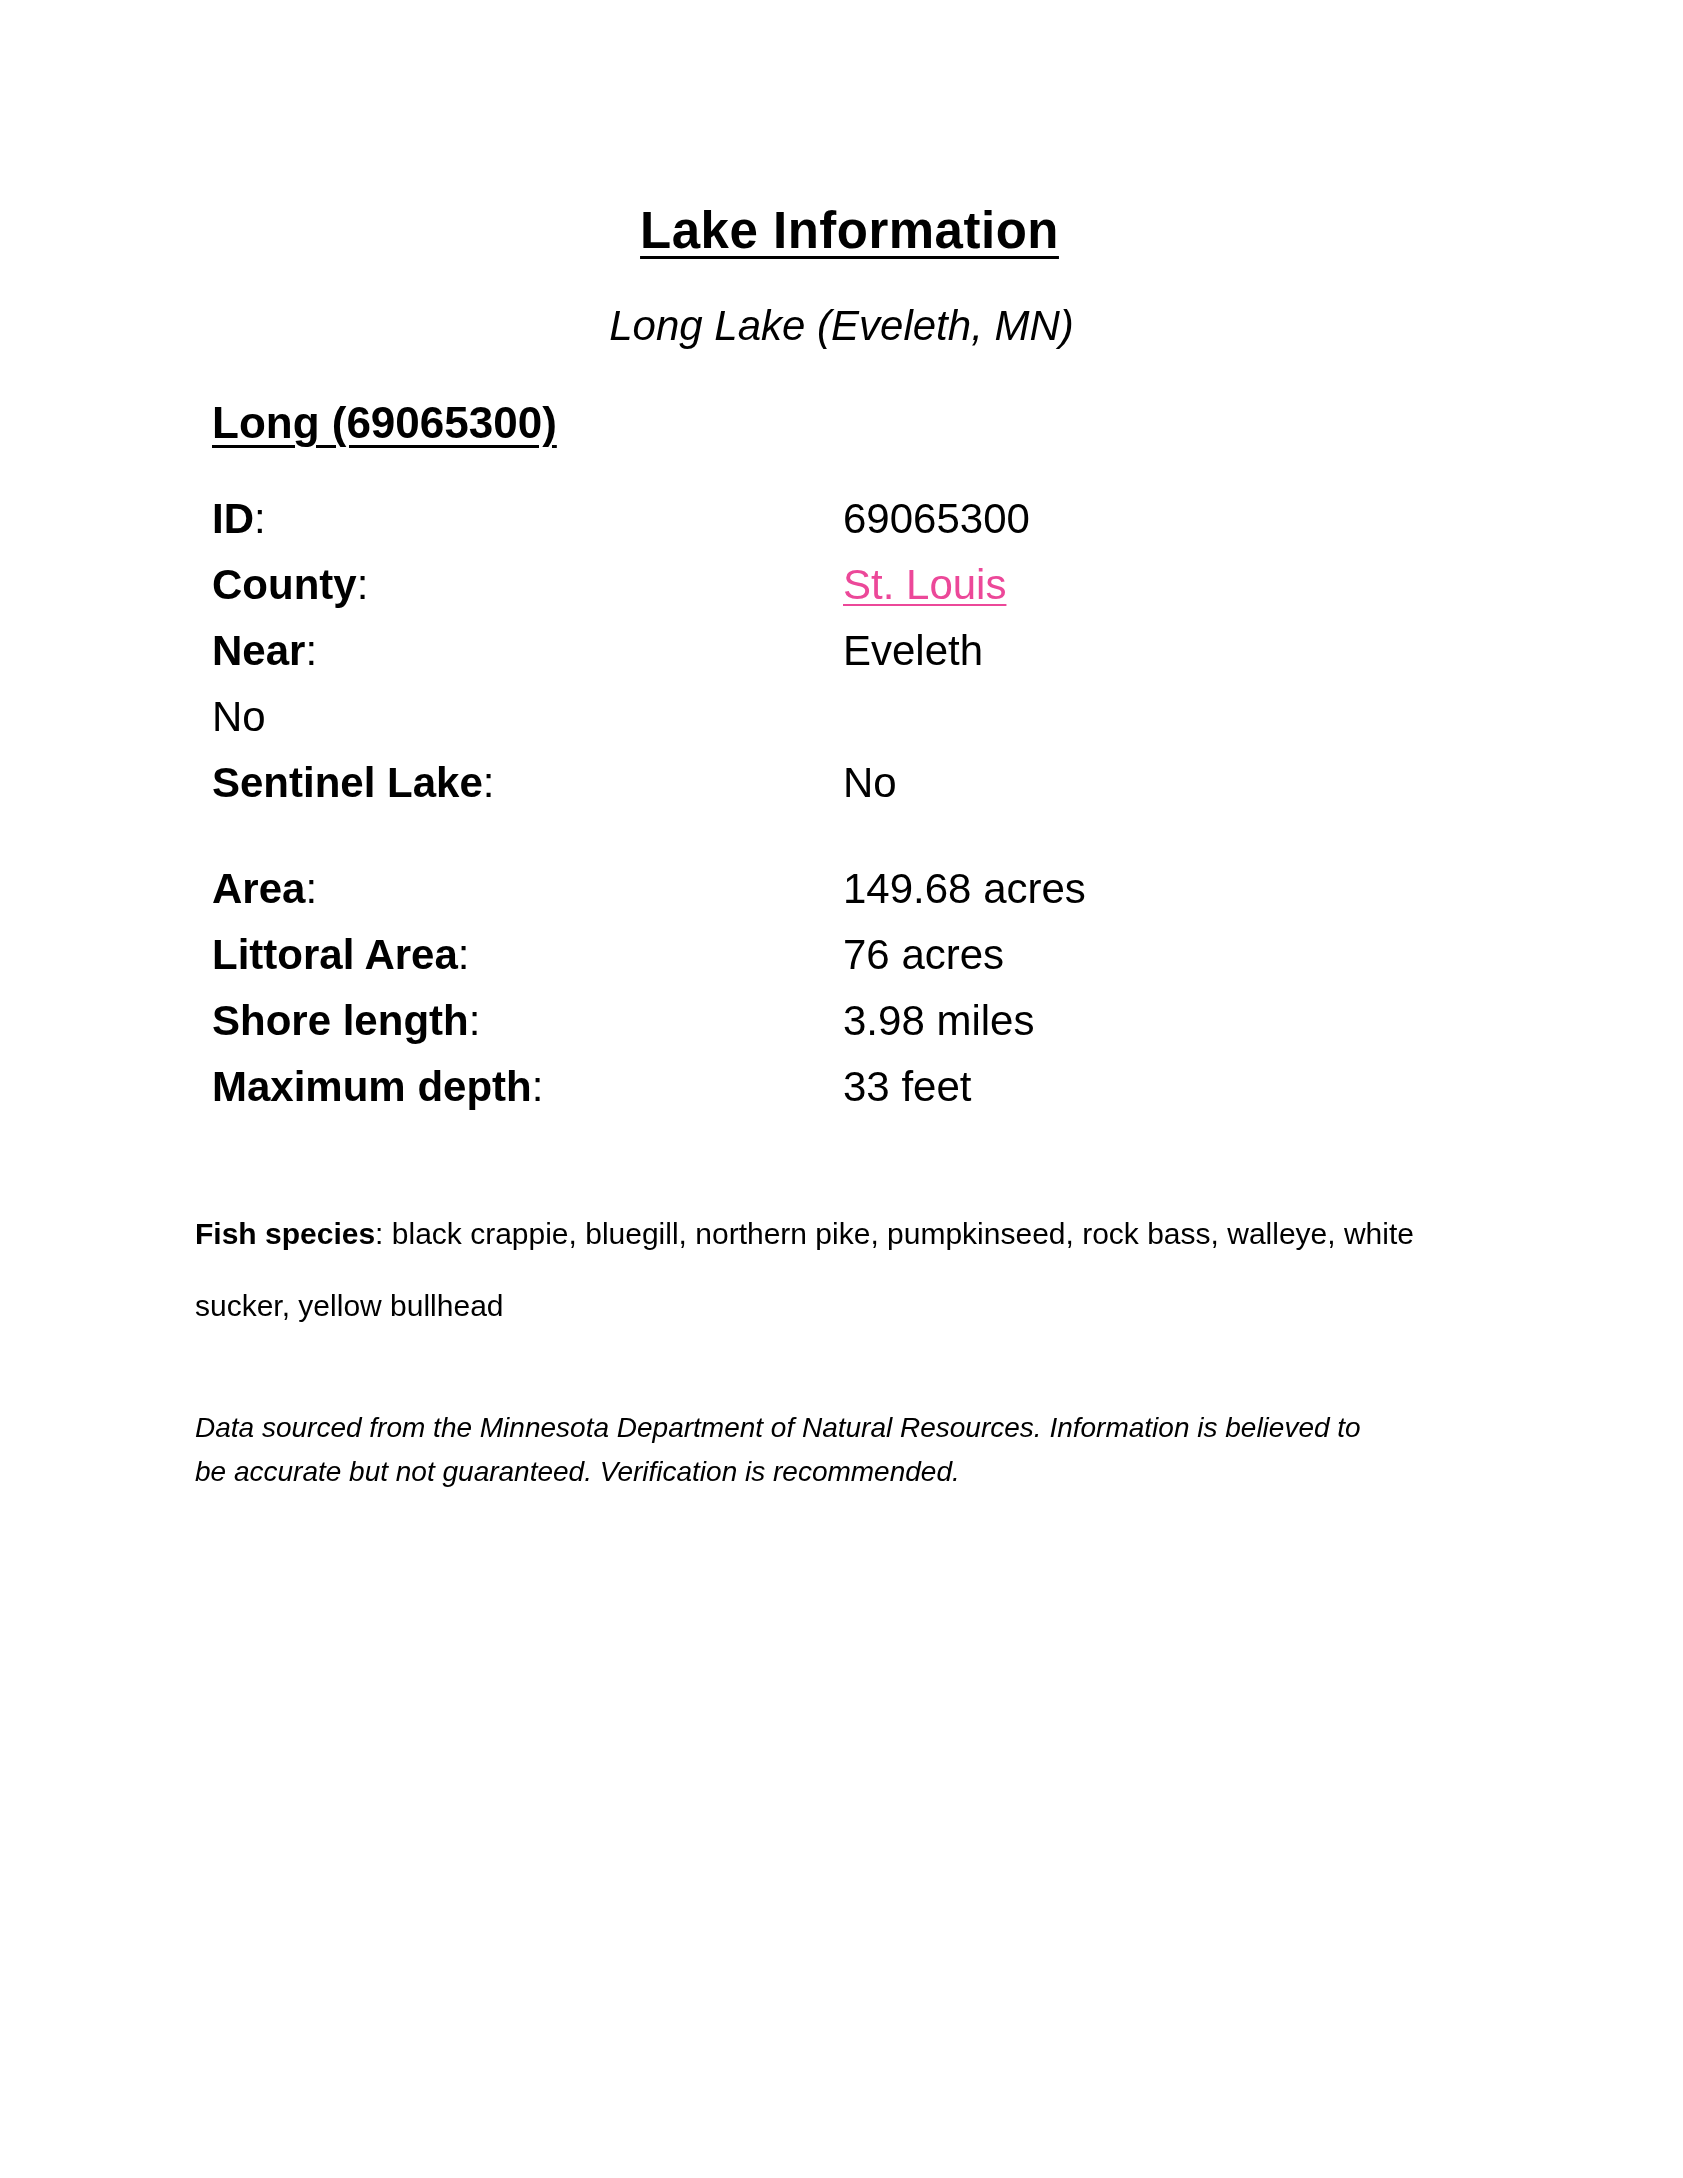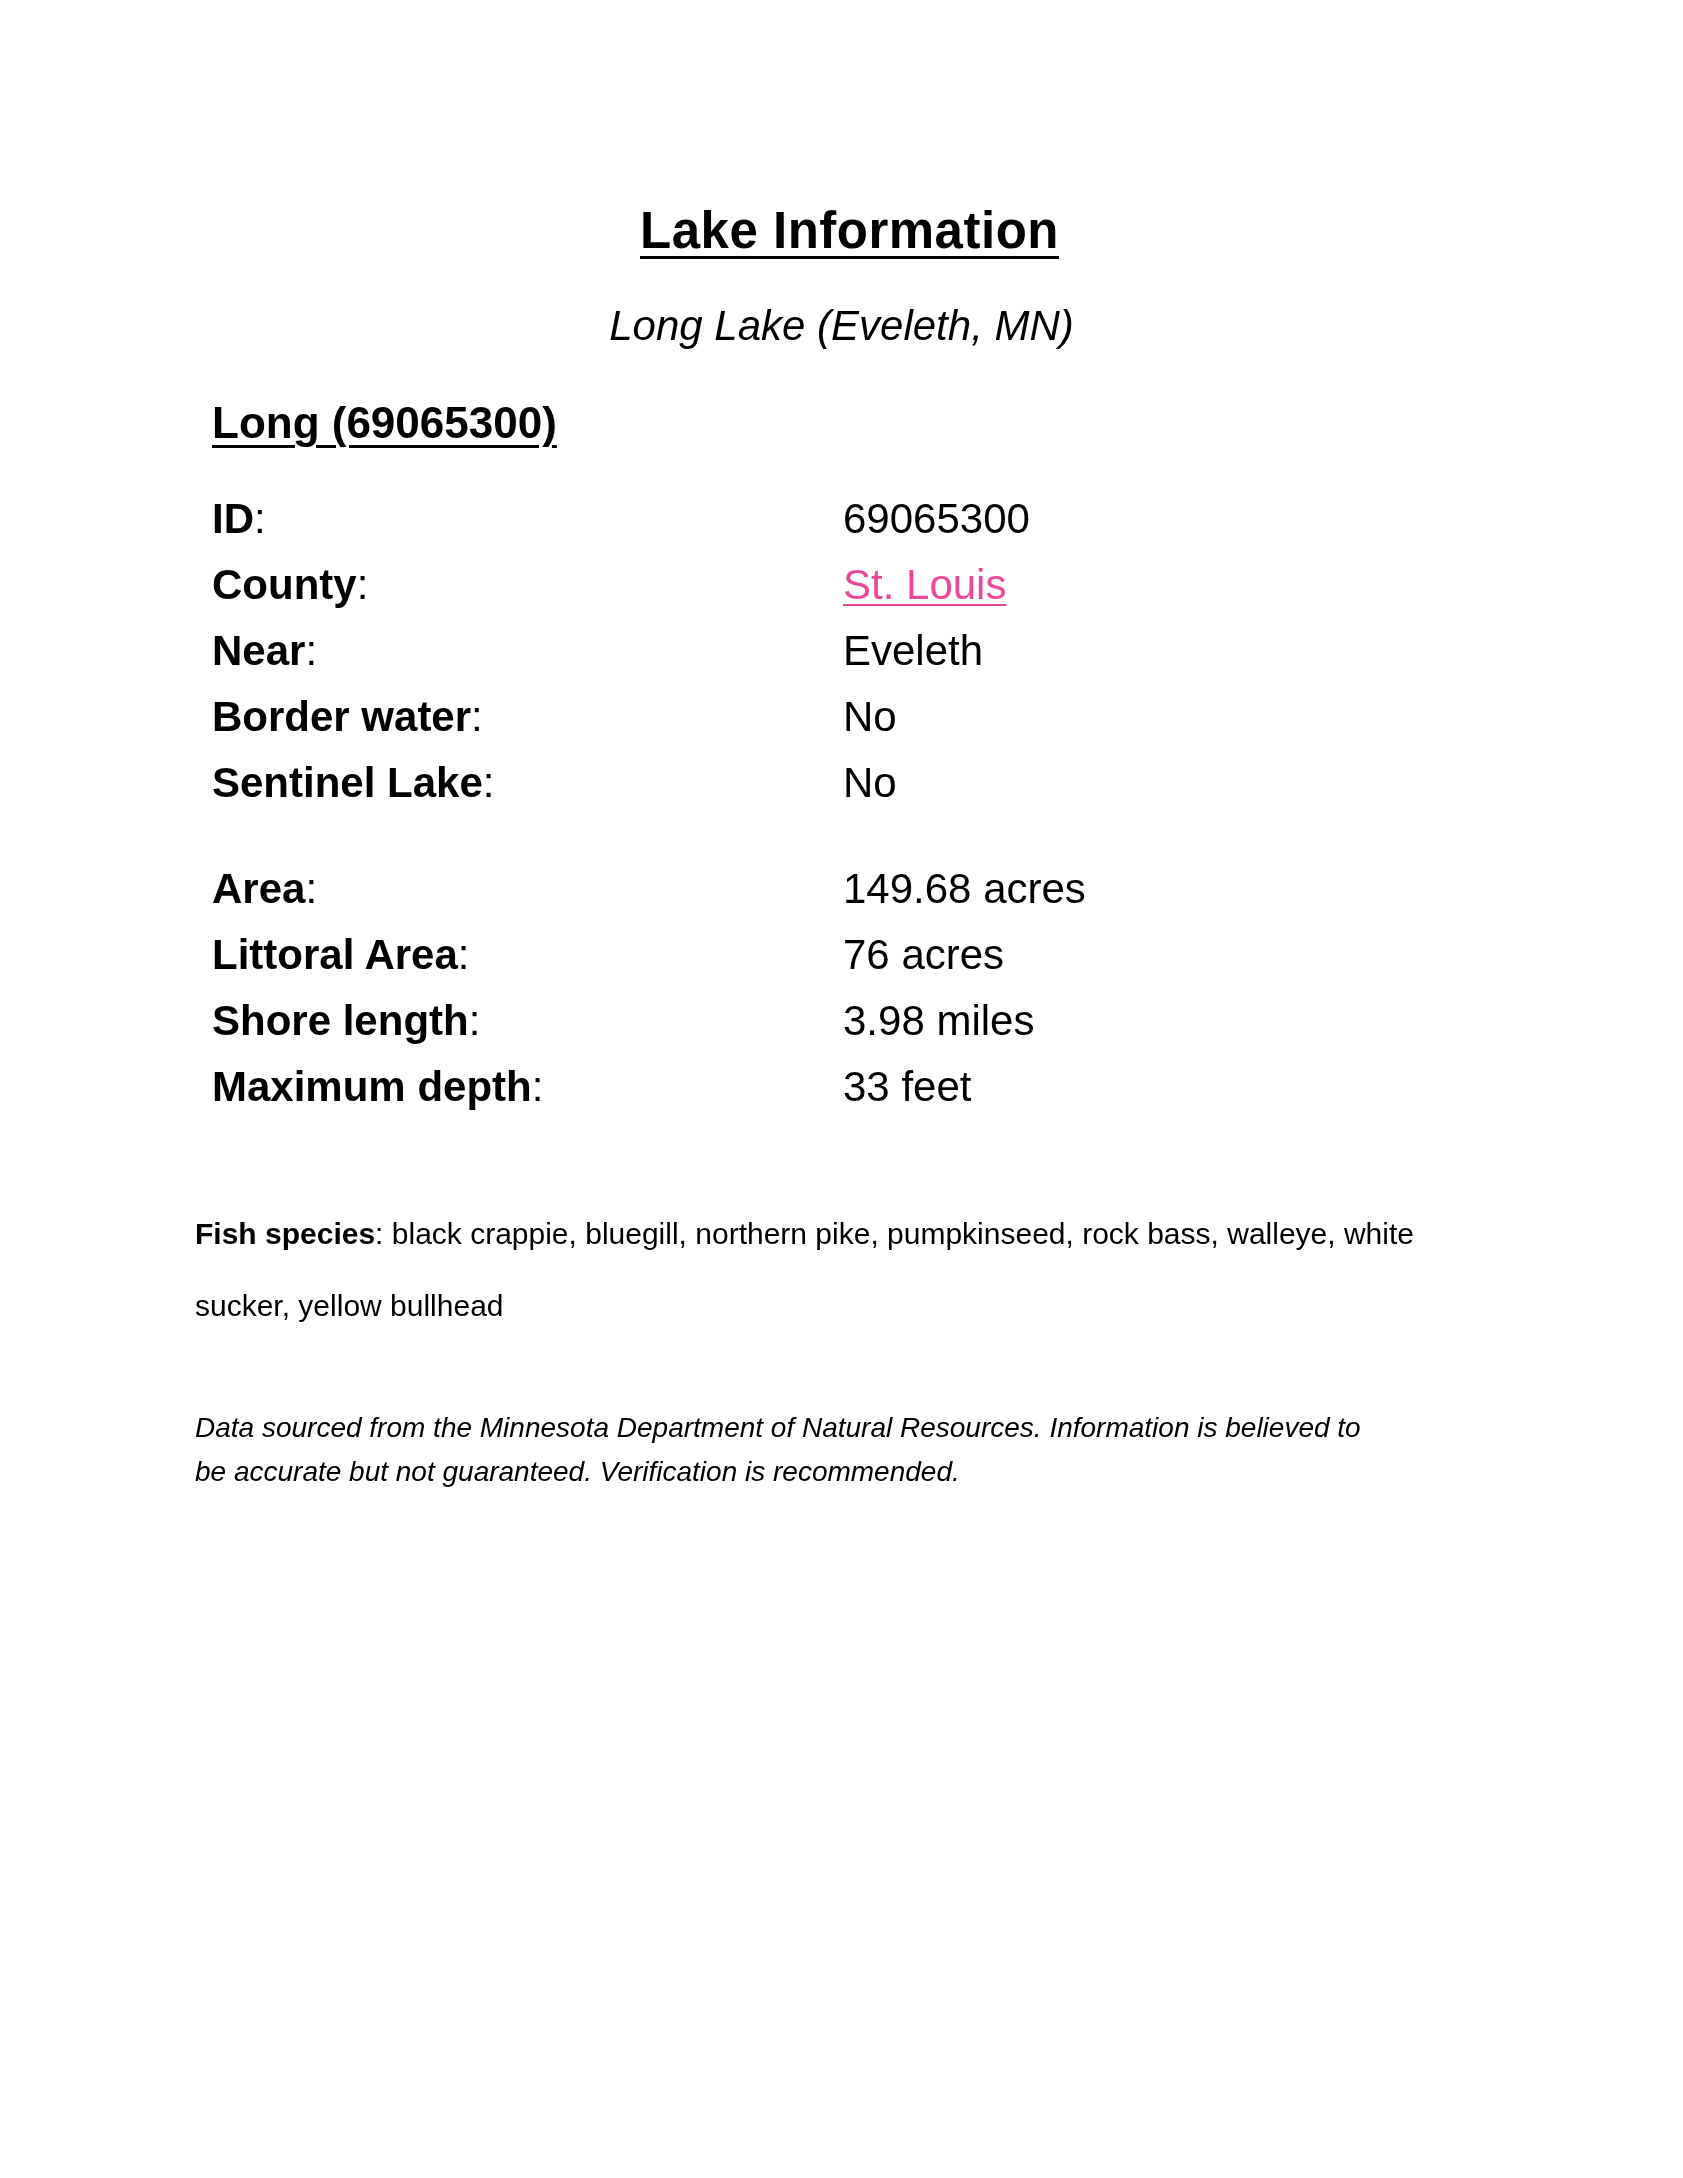--- a/index.html
+++ b/index.html
@@ -120,21 +120,20 @@
         <div class="kv-label"><span class="lbl">County</span><span class="colon">:</span></div>
         <div class="kv-value"><a class="county-link" href="#">St. Louis</a></div>
       </div>
 
       <div class="kv-row">
         <div class="kv-label"><span class="lbl">Near</span><span class="colon">:</span></div>
         <div class="kv-value">Eveleth</div>
       </div>
 
       <div class="kv-row">
-        <div class="kv-label"><span class="lbl">Border water</span><span class="colon">:</span></div>
         <div class="kv-value">No</div>
       </div>
 
       <div class="kv-row">
         <div class="kv-label"><span class="lbl">Sentinel Lake</span><span class="colon">:</span></div>
         <div class="kv-value">No</div>
       </div>
 
     </div>
   </section>

